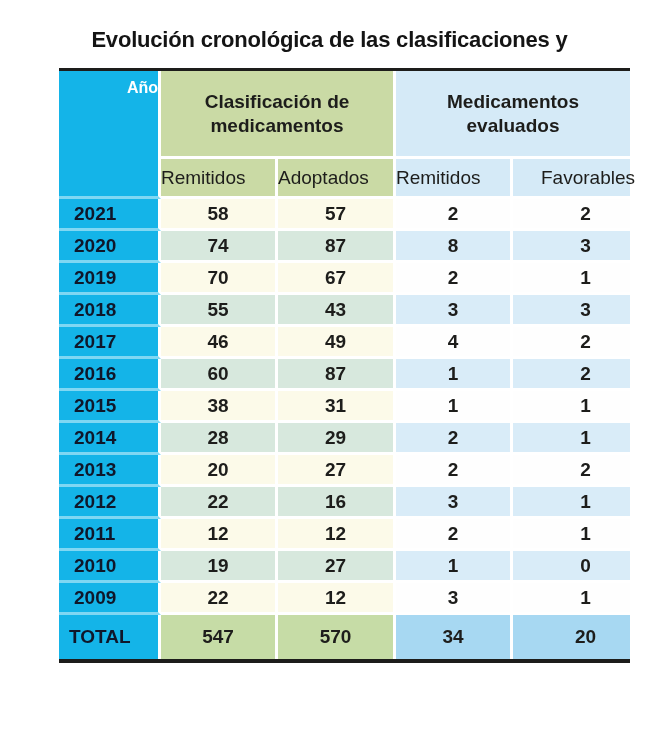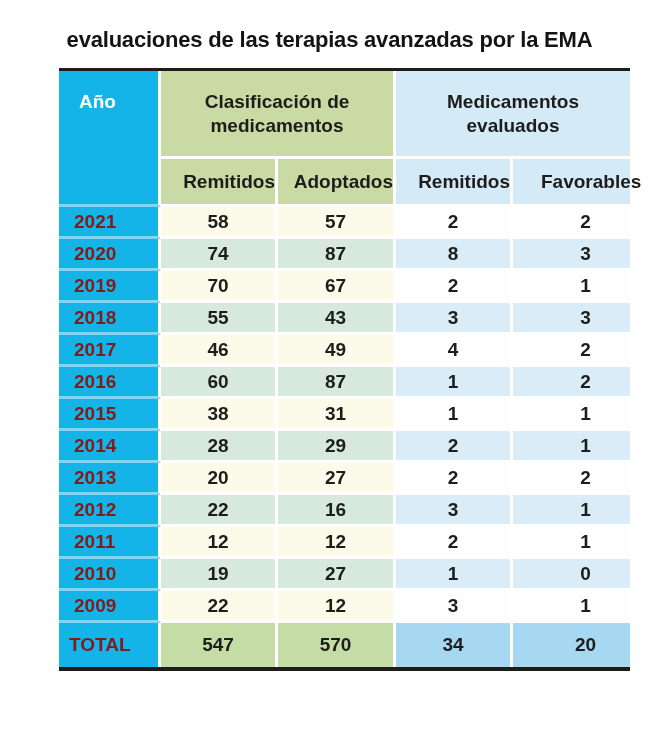--- a/index.html
+++ b/index.html
@@ -48,44 +48,44 @@
     vertical-align:middle;
     border-right:3px solid #ffffff;
     border-bottom:3px solid #ffffff;
     font-size:19px;
   }
   .last{border-right:none;padding-left:28px;}
   
   th.year-head{
     background:var(--cyan);
     color:#ffffff;
-    text-align:left;
+    text-align:right;
     vertical-align:top;
-    padding:20px 0 0 20px;
-    font-size:19px;
+    padding:8px 0 0 20px;
+    font-size:16px;
     border-bottom:3px solid var(--cyan-sep);
   }
   th.group{
     height:88px;
     font-weight:bold;
     text-align:center;
     line-height:1.25;
     padding:0 24px;
   }
   th.sub{
-    height:48px;
-    font-weight:bold;
-    text-align:right;
+    height:40px;
+    font-weight:normal;
+    text-align:left;
   }
   .bg-green{background:var(--green-head);}
   .bg-blue{background:var(--blue-head);}
   
   tbody th.year{
     background:var(--cyan);
-    color:#7f1d1d;
+    color:#0f172a;
     text-align:left;
     padding-left:15px;
     font-size:19px;
     height:32px;
     border-bottom:3px solid var(--cyan-sep);
   }
   tbody td{
     text-align:center;
     font-weight:bold;
     height:16px;
@@ -101,21 +101,21 @@
     border-bottom:none;
   }
   tbody tr.total-row td{height:44px;border-bottom:none;}
   tbody tr.total-row td.g{background:var(--green-total);}
   tbody tr.total-row td.b{background:var(--blue-total);}
 </style>
 </head>
 <body>
 
 <div class="title">
-  <div>evaluaciones de las terapias avanzadas por la EMA</div>
+  <div>Evolución cronológica de las clasificaciones y</div>
 </div>
 
 <table>
   <colgroup>
     <col style="width:102px">
     <col style="width:117px">
     <col style="width:118px">
     <col style="width:117px">
     <col style="width:117px">
   </colgroup>

